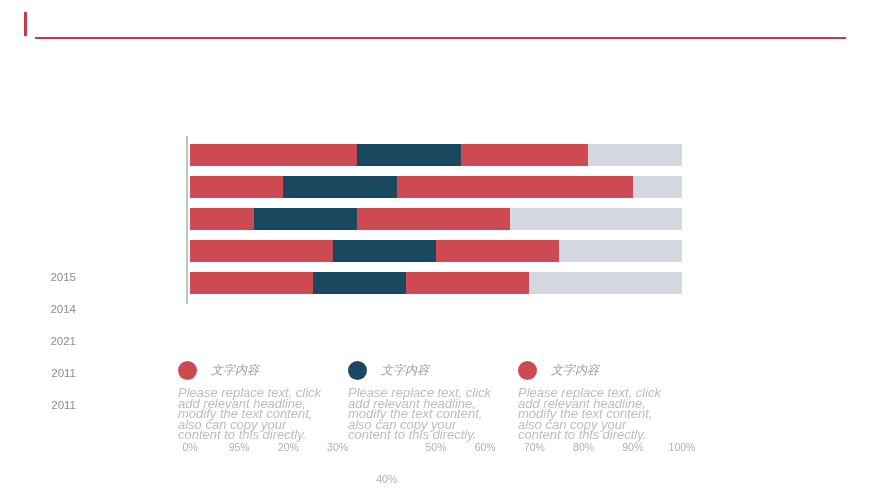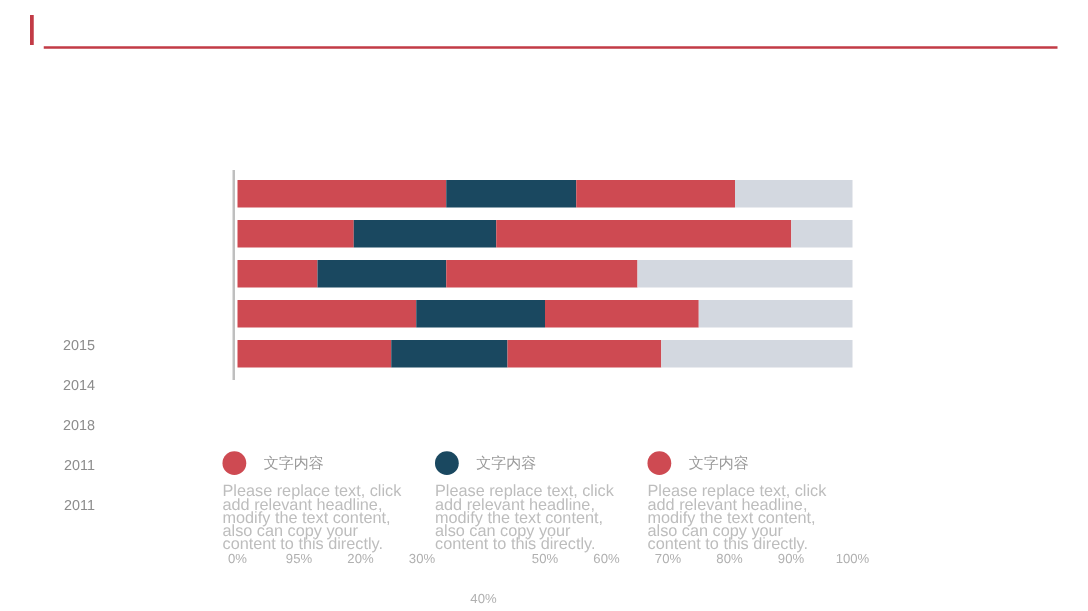--- a/index.html
+++ b/index.html
@@ -129,20 +129,21 @@
   .legend {
     position: absolute;
     top: 358px;
     width: 870px;
     height: 90px;
   }
 
   .legend-item {
     position: absolute;
     width: 172px;
+    font-style: italic;
   }
 
   .legend-item.i0 { left: 178px; }
   .legend-item.i1 { left: 348px; }
   .legend-item.i2 { left: 518px; }
 
   .legend-head {
     display: flex;
     align-items: center;
     height: 24px;
@@ -207,21 +208,21 @@
       </div>
       <div class="bar-row r4">
         <div class="seg seg-a" style="width: 123px; background: rgb(206, 74, 82);"></div>
         <div class="seg seg-b" style="width: 93.48px; background: rgb(26, 72, 96);"></div>
         <div class="seg seg-c" style="width: 123px; background: rgb(206, 74, 82);"></div>
         <div class="seg seg-rest" style="width: 152.52px; background: rgb(211, 216, 224);"></div>
       </div>
     </div>
 <div class="cat-label r0">2015</div>
     <div class="cat-label r1">2014</div>
-    <div class="cat-label r2">2018</div>
+    <div class="cat-label r2">2021</div>
     <div class="cat-label r3">2011</div>
     <div class="cat-label r4">2011</div>
     <div class="tick-label" style="left: 168px;">0%</div>
     <div class="tick-label" style="left: 217.2px;">95%</div>
     <div class="tick-label" style="left: 266.4px;">20%</div>
     <div class="tick-label" style="left: 315.6px;">30%</div>
     <div class="tick-label" style="left: 364.8px; margin-top: 32px;">40%</div>
     <div class="tick-label" style="left: 414px;">50%</div>
     <div class="tick-label" style="left: 463.2px;">60%</div>
     <div class="tick-label" style="left: 512.4px;">70%</div>

